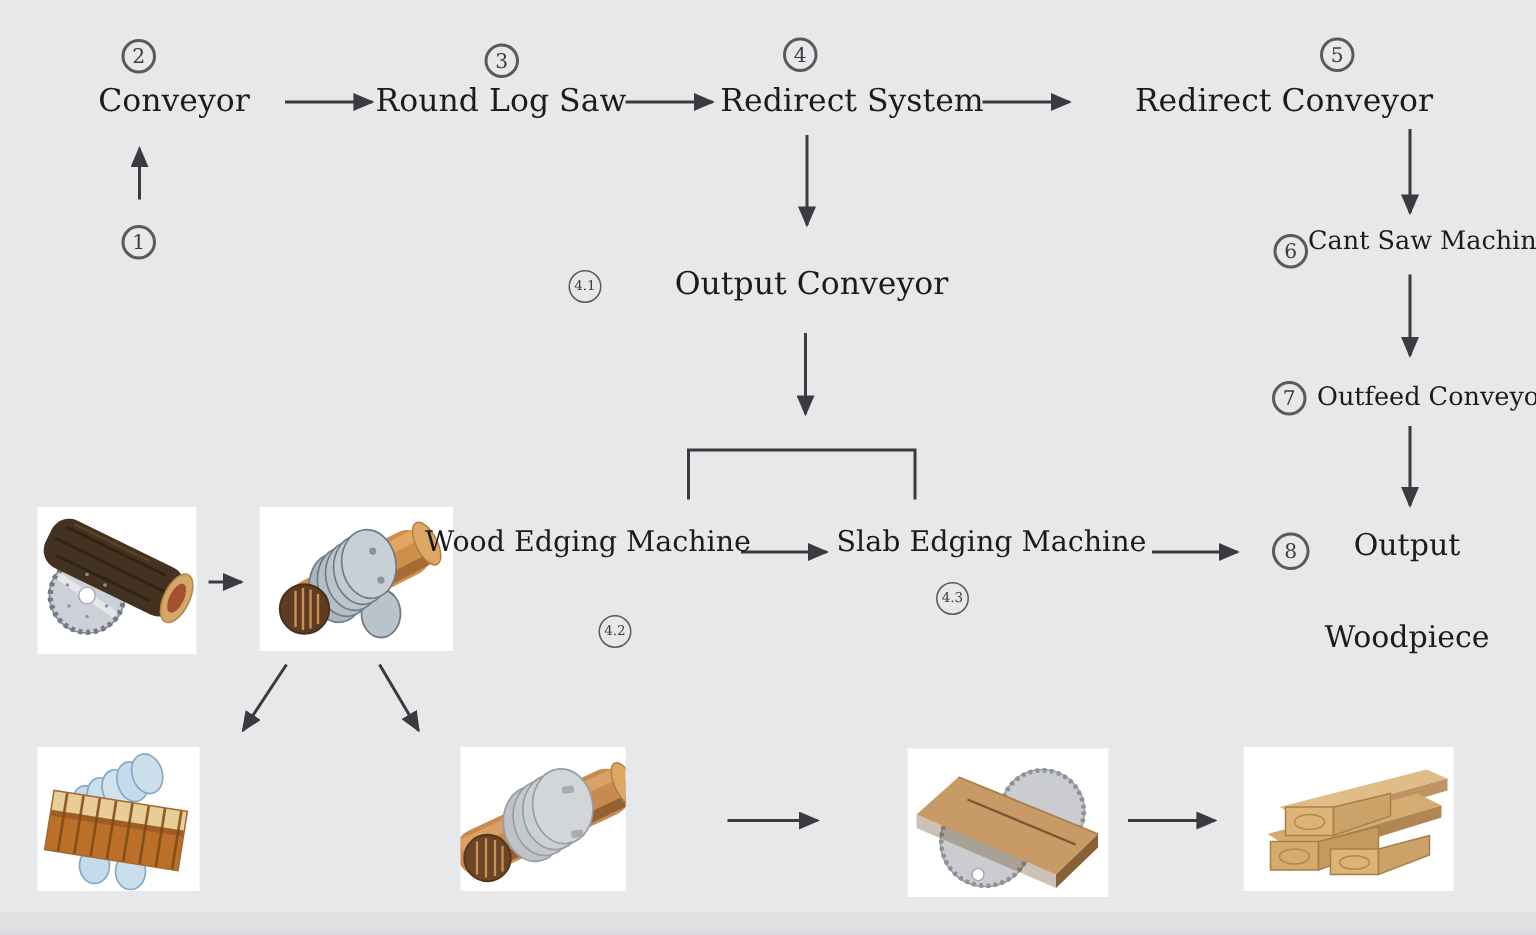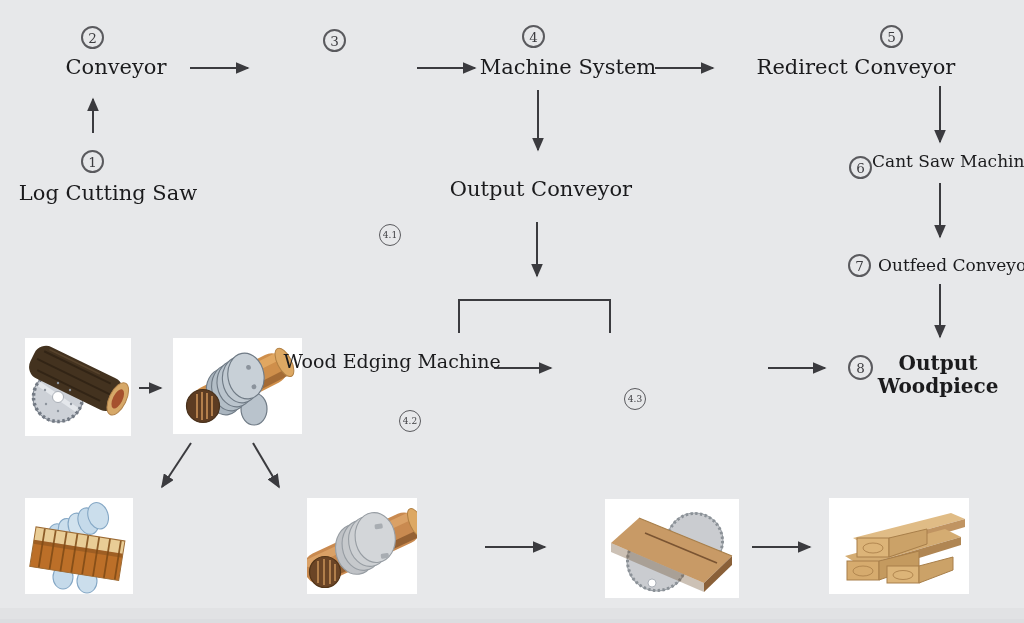--- a/index.html
+++ b/index.html
@@ -64,35 +64,36 @@
   </svg>
 
   <div class="num" style="left:81px;top:150px;">1</div>
   <div class="num" style="left:81px;top:26px;">2</div>
   <div class="num" style="left:323px;top:29px;">3</div>
   <div class="num" style="left:522px;top:25px;">4</div>
   <div class="num" style="left:880px;top:25px;">5</div>
   <div class="num" style="left:849px;top:156px;">6</div>
   <div class="num" style="left:848px;top:254px;">7</div>
   <div class="num big" style="left:848px;top:355px;">8</div>
-  <div class="num small" style="left:379px;top:180px;margin-top:44px;">4.1</div>
+  <div class="num small" style="left:379px;top:180px;">4.1</div>
   <div class="num small" style="left:399px;top:410px;">4.2</div>
   <div class="num small" style="left:624px;top:388px;">4.3</div>
 
   <div class="lbl" style="left:116px;top:56px;">Conveyor</div>
-  <div class="lbl" style="left:108px;top:182px;">Log Cutting Saw</div>
-  <div class="lbl" style="left:568px;top:56px;">Machine System</div>
+  <div class="lbl" style="left:334px;top:56px;">Round Log Saw</div>
+  <div class="lbl" style="left:568px;top:56px;">Redirect System</div>
   <div class="lbl" style="left:856px;top:56px;">Redirect Conveyor</div>
   <div class="lbl" style="left:541px;top:178px;">Output Conveyor</div>
   <div class="lbl sm left" style="left:872px;top:152px;">Cant Saw Machine</div>
   <div class="lbl sm left" style="left:878px;top:256px;">Outfeed Conveyor</div>
   <div class="lbl md" style="left:392px;top:351px;">Wood Edging Machine</div>
-  <div class="lbl center2" style="left:938px;top:352px;font-weight:bold;">
+  <div class="lbl md" style="left:661px;top:351px;">Slab Edging Machine</div>
+  <div class="lbl center2" style="left:938px;top:352px;">
     <span style="display:block;">Output</span>
-    <span style="display:block;">Woodpiece</span>
+    <span style="display:block;margin-top:38px;">Woodpiece</span>
   </div>
 
   <div class="img-box" style="left:25px;top:338px;width:106px;height:98px;" aria-label="raw log with circular saw blade">
     <svg viewBox="0 0 106 98">
       <circle cx="33" cy="59" r="25" fill="#cdd1d7" stroke="#878e98" stroke-width="1.2"></circle>
       <circle cx="33" cy="59" r="24.5" fill="none" stroke="#737a84" stroke-width="3.5" stroke-dasharray="2.6 2.6"></circle>
       <path d="M14,46 L52,72" stroke="#eef1f4" stroke-width="5" opacity="0.7"></path>
       <g transform="rotate(26 53 42)">
         <rect x="2" y="24" width="97" height="35" rx="13" fill="#43321f"></rect>
         <path d="M10,31 H84 M7,41 H92 M12,51 H82" stroke="#2b1f12" stroke-width="2" opacity="0.7"></path>

